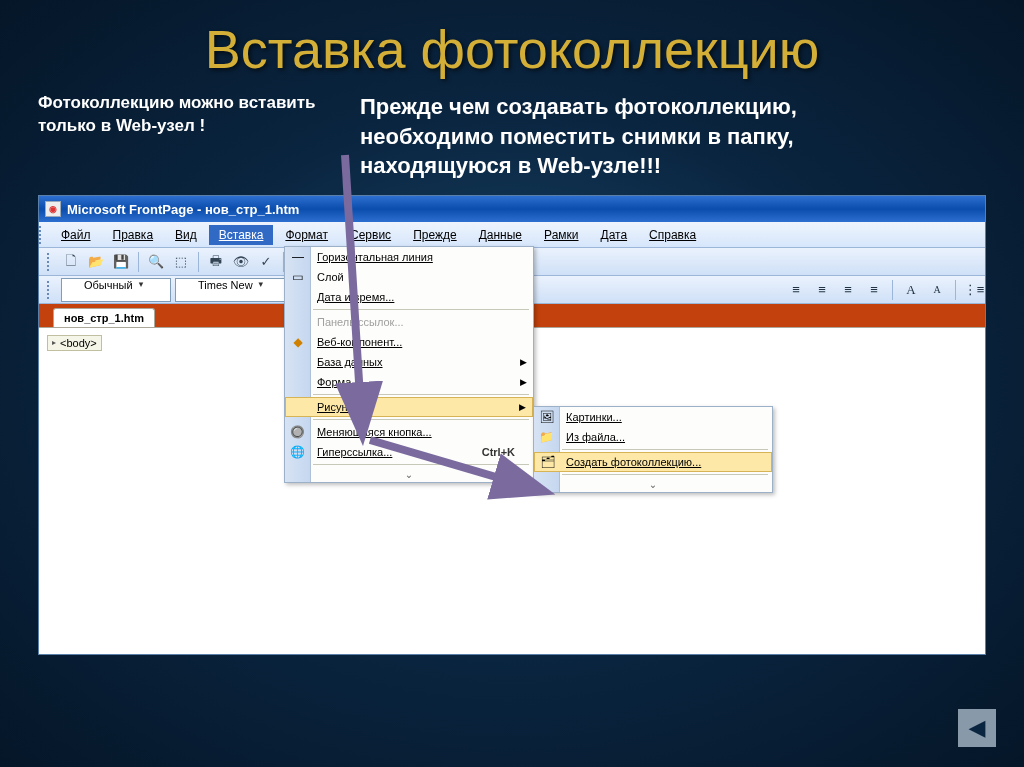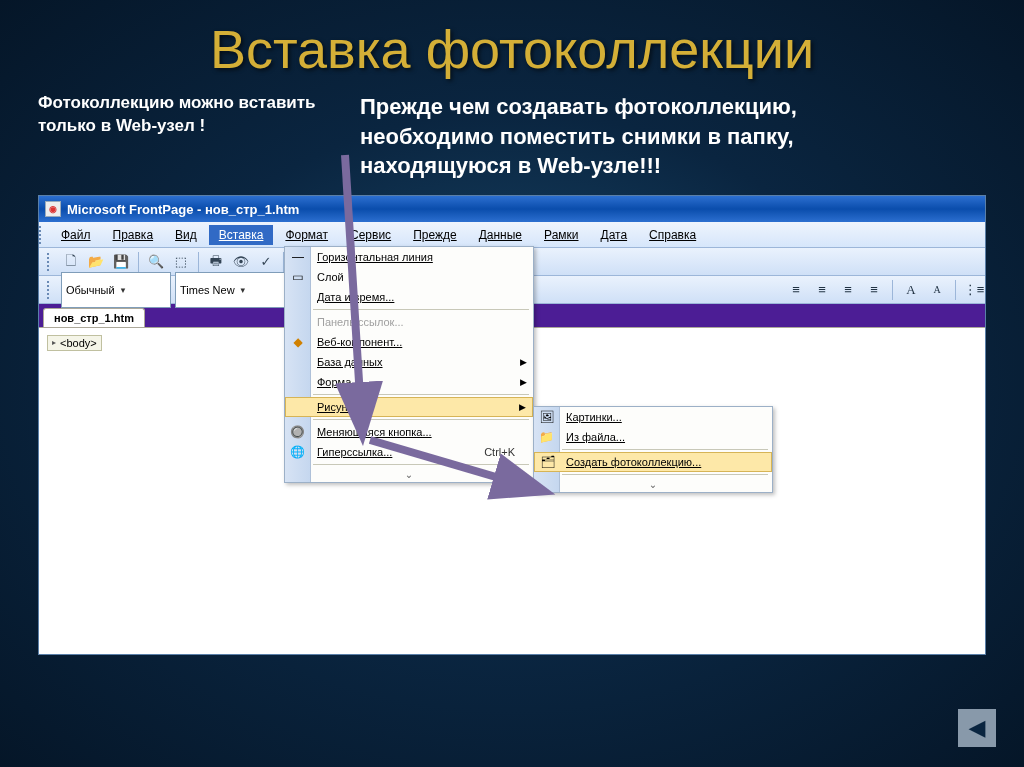--- a/index.html
+++ b/index.html
@@ -119,46 +119,45 @@
     height: 28px;
     background: linear-gradient(to bottom, #eaf2fd, #cfe0f7);
     border-bottom: 1px solid #9cb6d9;
     display: flex;
     align-items: center;
     padding-left: 8px;
     gap: 4px;
     font-family: Tahoma, sans-serif;
   }
   .combo {
-    height: 36px;
+    height: 24px;
     background: #fff;
     border: 1px solid #7f9db9;
     display: flex;
-    align-items: center;
-    padding: 0 4px;
+    padding: 0 22px;
     font-size: 11px;
     color: #000;
   }
   .combo .arrow {
     margin-left: 6px;
     font-size: 9px;
     color: #333;
   }
   .fmt-btn {
     width: 22px; height: 22px;
     display: flex; align-items: center; justify-content: center;
     font-size: 13px;
     color: #234;
   }
   .tab-strip {
     height: 24px;
-    background: #4c1d95;
+    background: #c2410c;
     display: flex;
     align-items: flex-end;
-    padding-left: 4px;
+    padding-left: 14px;
     border-bottom: 1px solid #aca899;
   }
   .page-tab {
     background: #fff;
     border: 1px solid #aca899;
     border-bottom: none;
     padding: 3px 10px;
     font-size: 11px;
     font-weight: bold;
     font-family: Tahoma, sans-serif;
@@ -219,20 +218,21 @@
     position: absolute;
     right: 6px; top: 50%;
     transform: translateY(-50%);
     font-size: 9px;
   }
   .dd-item .shortcut {
     position: absolute;
     right: 18px;
     top: 4px;
     color: #333;
+    font-weight: bold;
   }
   .dd-sep {
     height: 1px;
     background: #c8c8b8;
     margin: 2px 4px 2px 28px;
   }
   .dd-expand {
     text-align: center;
     padding: 2px 0;
     font-size: 10px;
@@ -252,21 +252,21 @@
     display: flex;
     align-items: center;
     justify-content: center;
     font-size: 22px;
     color: #0a2540;
   }
 </style>
 </head>
 <body>
 
-<h1 class="slide-title">Вставка фотоколлекции</h1>
+<h1 class="slide-title">Вставка фотоколлекцию</h1>
 
 <div class="caption-left">Фотоколлекцию можно вставить только в Web-узел !</div>
 <div class="caption-right">Прежде чем создавать фотоколлекцию, необходимо поместить снимки в папку, находящуюся в Web-узле!!!</div>
 
 <div class="app-window">
 
   <div class="titlebar">
     <span class="app-icon">◉</span>
     <span>Microsoft FrontPage - нов_стр_1.htm</span>
   </div>

